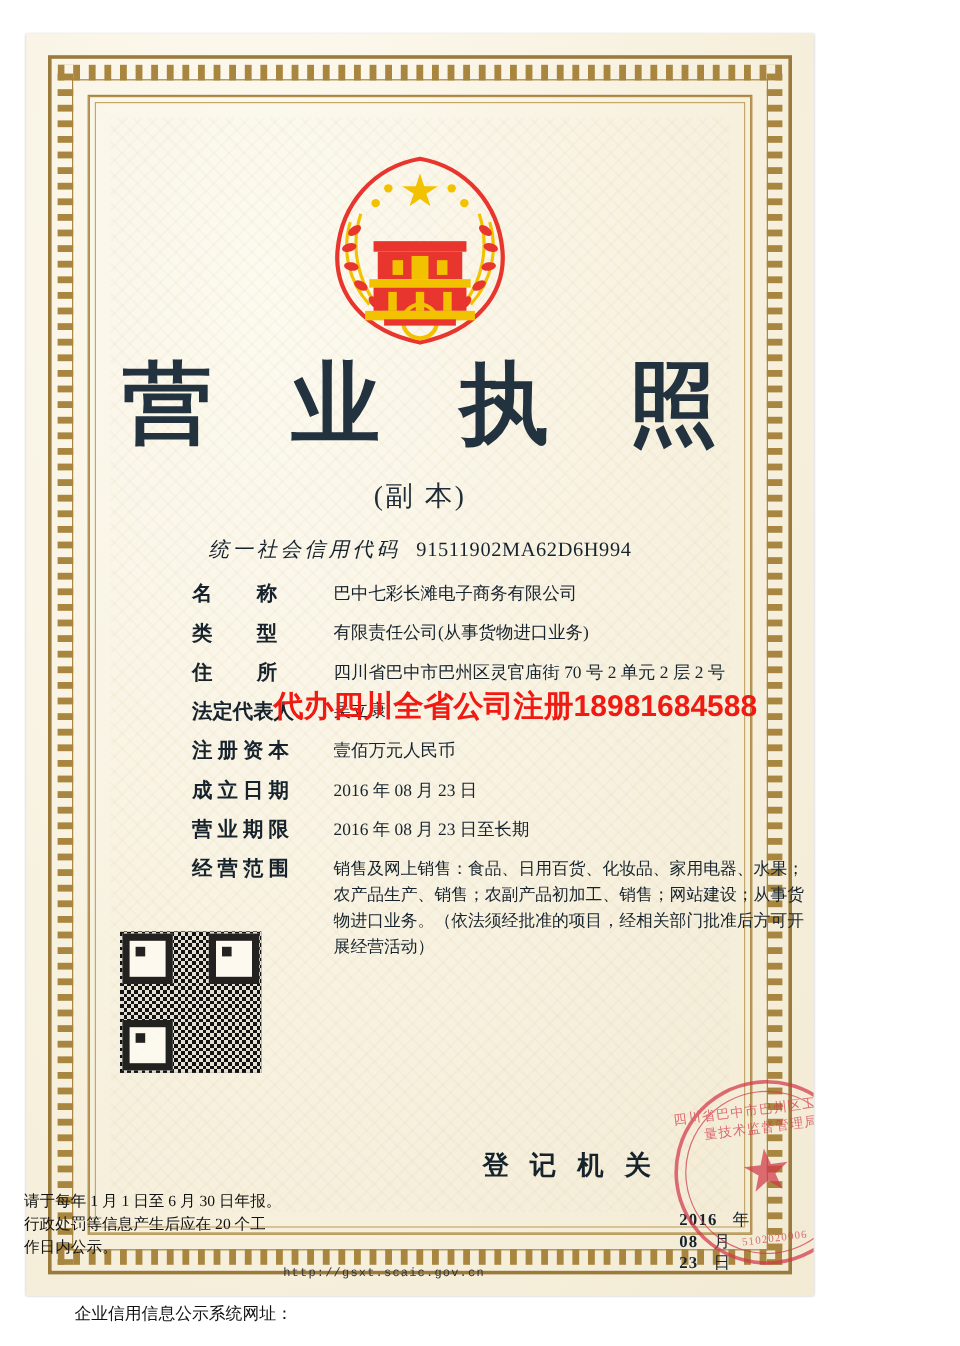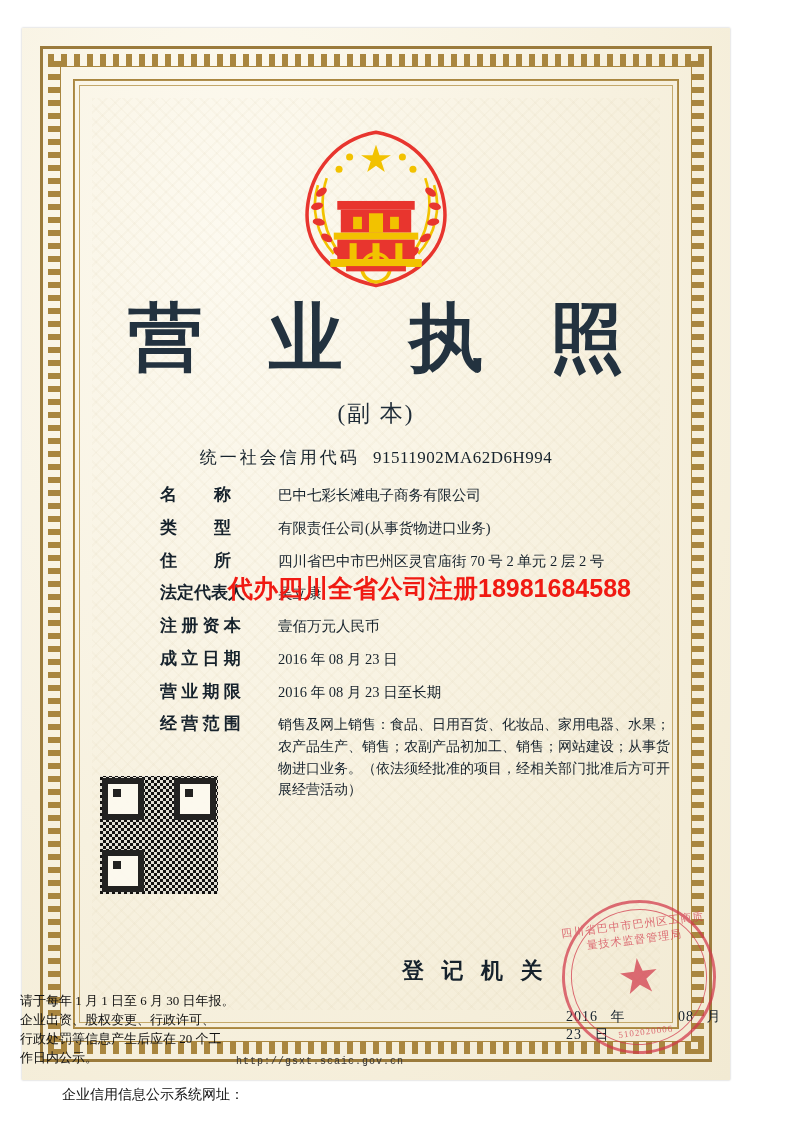--- a/index.html
+++ b/index.html
@@ -18,21 +18,21 @@
   
   .page {
     position: absolute;
     inset: 0;
     background: #ffffff;
   }
   .cert {
     position: absolute;
     left: 22px;
     top: 28px;
-    width: 708px;
+    width: 656px;
     height: 1052px;
     background: #fbf7ea;
     background-image:
       radial-gradient(ellipse at 30% 20%, #fdfaf0 0%, #f7f1df 55%, #f2ead3 100%);
     box-shadow: 0 0 2px rgba(0,0,0,.25);
     overflow: hidden;
   }
 
   
   .frame-outer {
@@ -124,21 +124,21 @@
   }
   .credit-code {
     position: absolute;
     top: 418px;
     left: 0; right: 0;
     text-align: center;
     font-size: 17px;
     color: #16222c;
     letter-spacing: 1px;
   }
-  .credit-code .code-label { letter-spacing: 3px; }
+  .credit-code .code-label { letter-spacing: 3px; font-style: italic; }
   .credit-code .code-value {
     font-family: "Liberation Serif", "DejaVu Serif", serif;
     letter-spacing: .5px;
     margin-left: 8px;
   }
 
   
   .fields {
     position: absolute;
     left: 138px;
@@ -216,21 +216,21 @@
   }
   .date-line {
     position: absolute;
     left: 500px;
     top: 980px;
     font-size: 14px;
     color: #16222c;
     letter-spacing: 1px;
   }
   .date-line span { margin: 0 4px; }
-  .date-line .num { font-weight: normal; margin-left: 44px; }
+  .date-line .num { font-weight: bold; margin-left: 44px; }
 
   
   .seal {
     position: absolute;
     left: 540px;
     top: 872px;
     width: 148px;
     height: 148px;
     border: 3px solid #d2384a;
     border-radius: 50%;
@@ -446,20 +446,19 @@
       <div class="star">★</div>
       <div class="seal-bottom">5102020006</div>
     </div>
 
   </div>
 
   <div class="ad-text">代办四川全省公司注册18981684588</div>
 
   <div class="bottom-note">
     <div>请于每年 1 月 1 日至 6 月 30 日年报。</div>
-    <div>企业出资、股权变更、行政许可、</div>
     <div>行政处罚等信息产生后应在 20 个工</div>
     <div>作日内公示。</div>
   </div>
 
   <div class="url-line">http://gsxt.scaic.gov.cn</div>
   <div class="footer-left">企业信用信息公示系统网址：</div>
 </div>
 
 </body></html>

